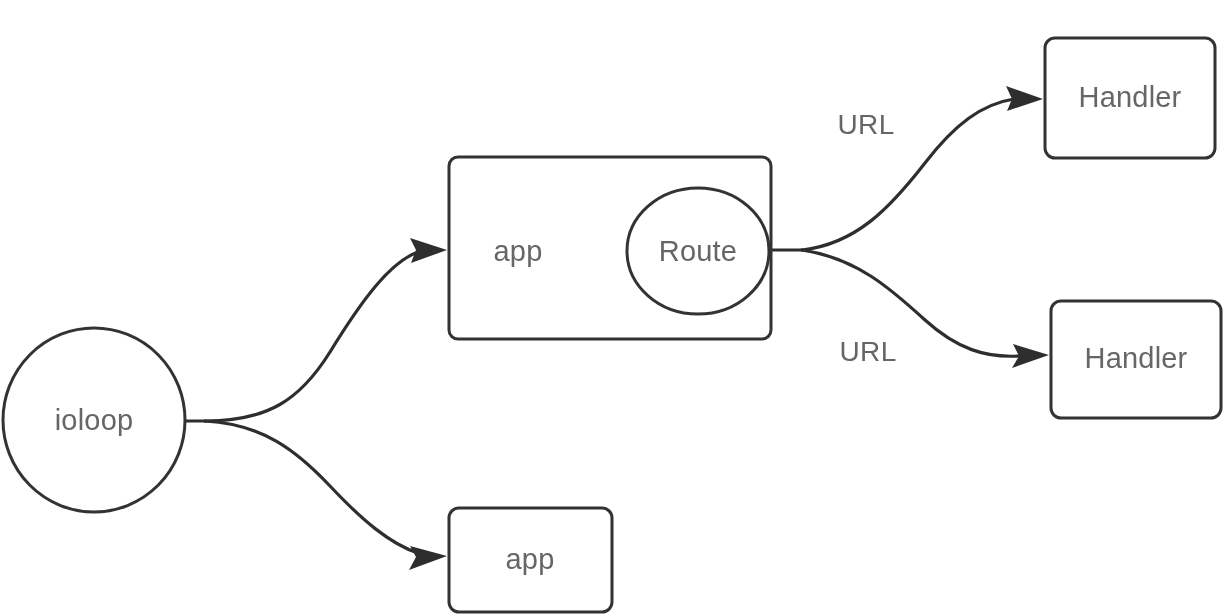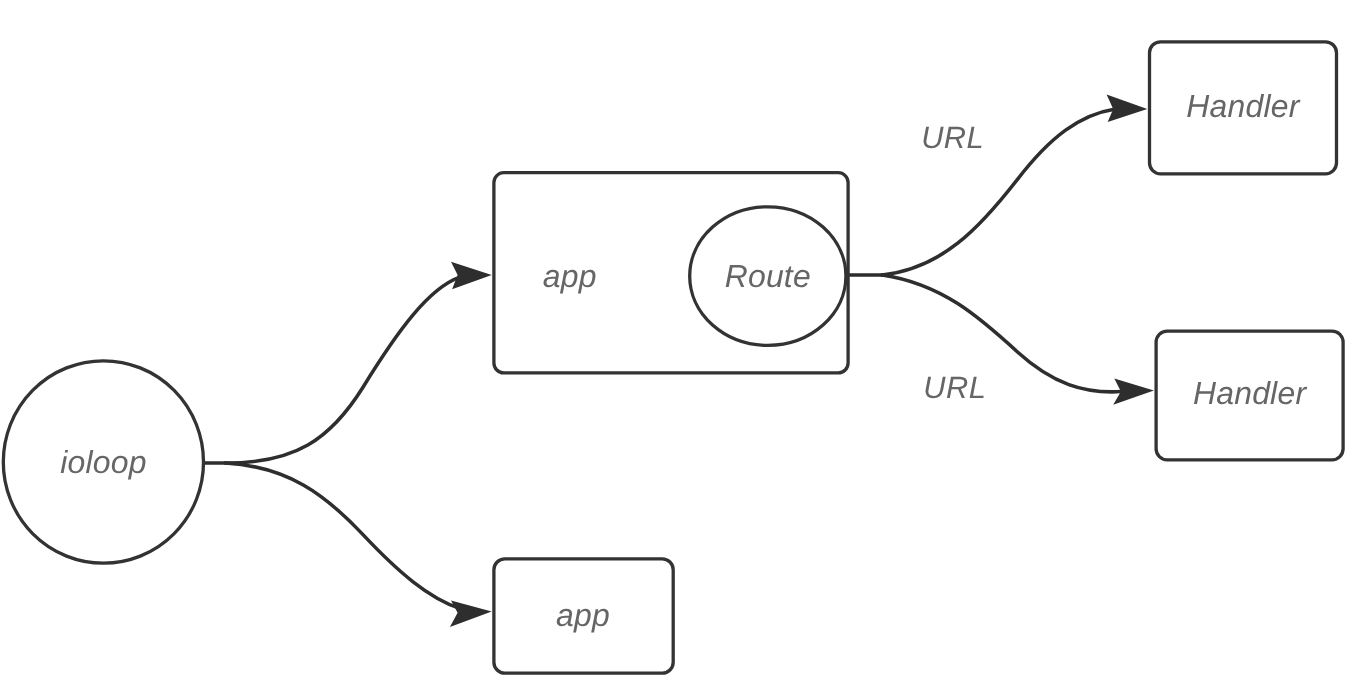--- a/index.html
+++ b/index.html
@@ -10,21 +10,20 @@
   }
   body {
     font-family: "Liberation Sans", sans-serif;
   }
   #diagram-canvas {
     position: relative;
     width: 1230px;
     height: 616px;
     background: #ffffff;
     overflow: hidden;
-    font-style: italic;
   }
   #diagram-svg {
     position: absolute;
     top: 0;
     left: 0;
     width: 1230px;
     height: 616px;
     display: block;
   }
   .node-shape {

